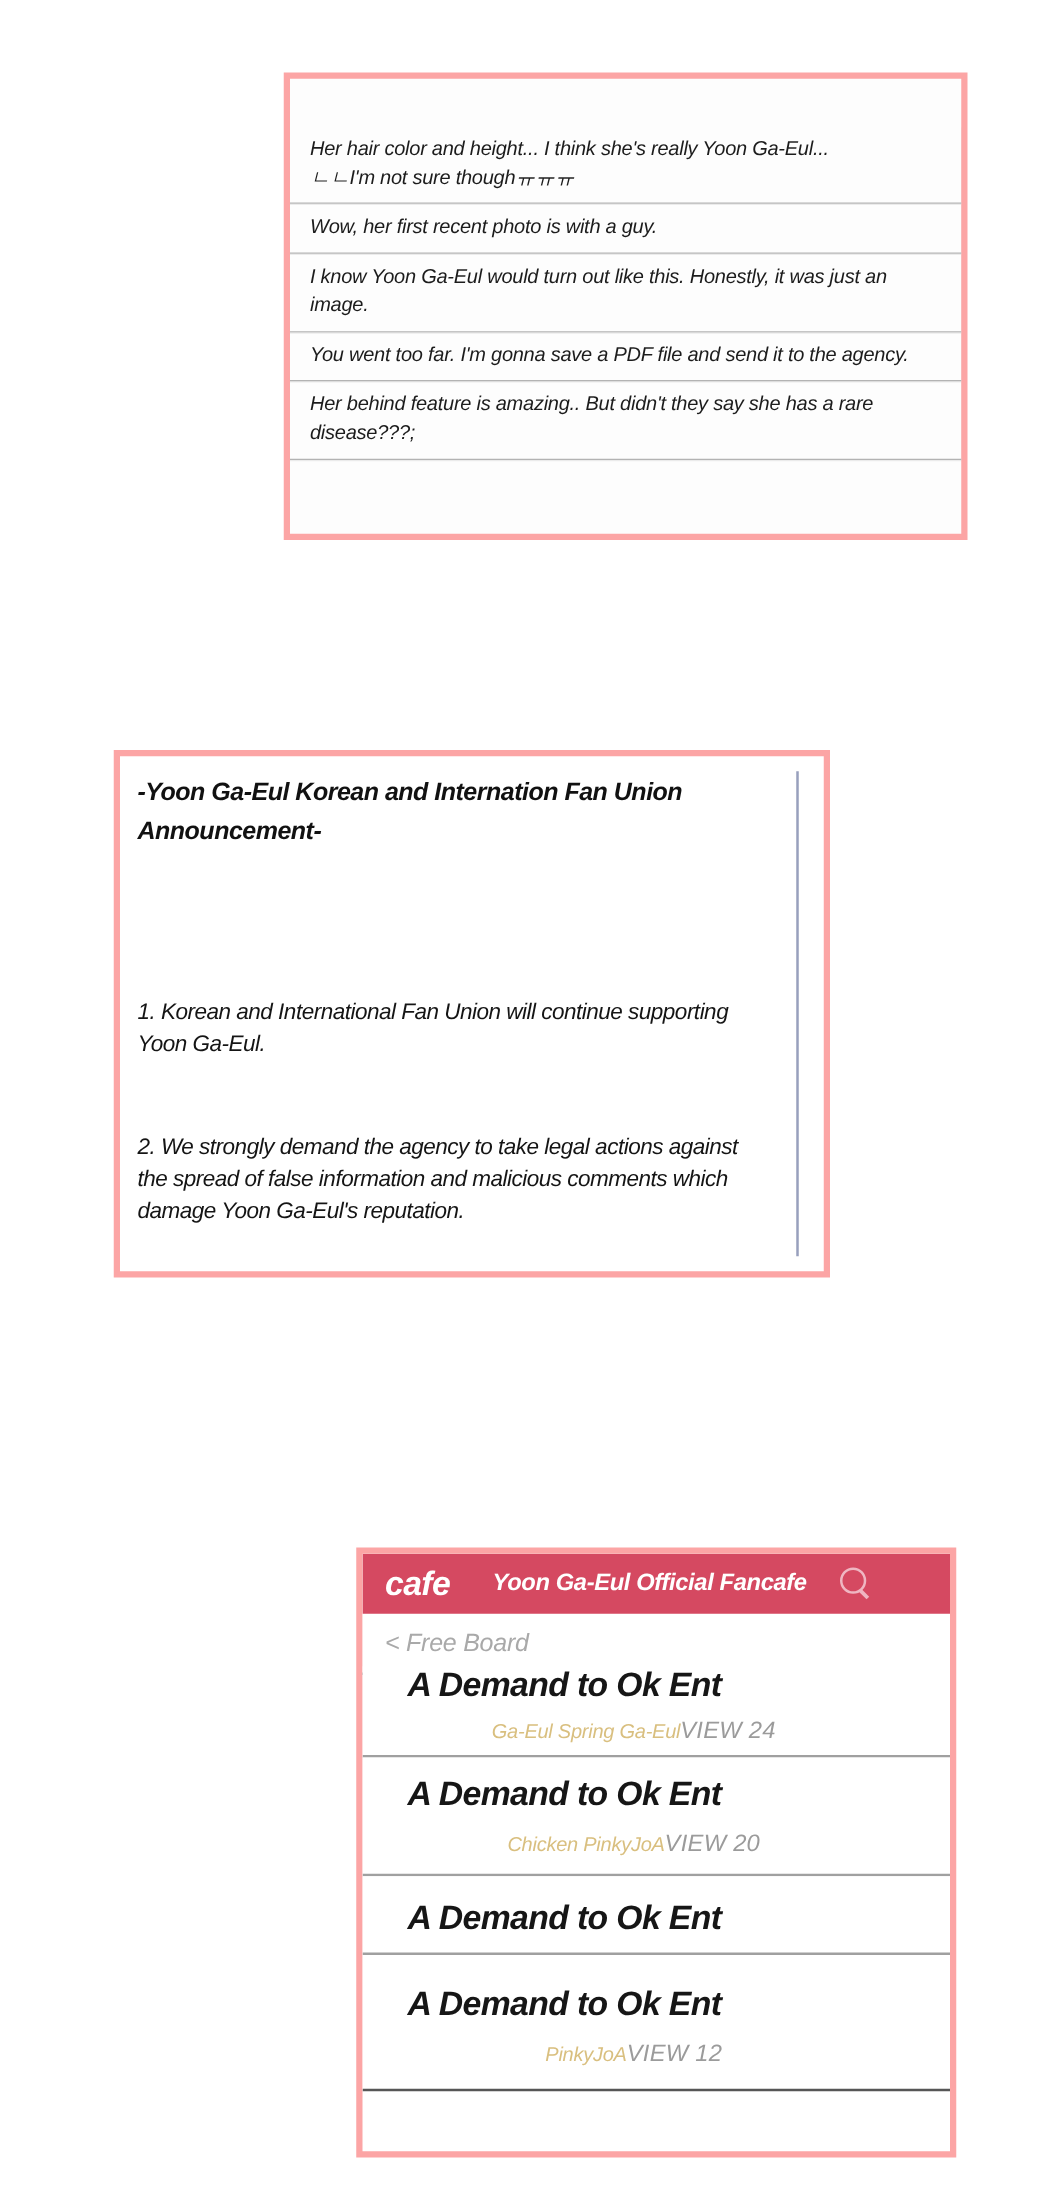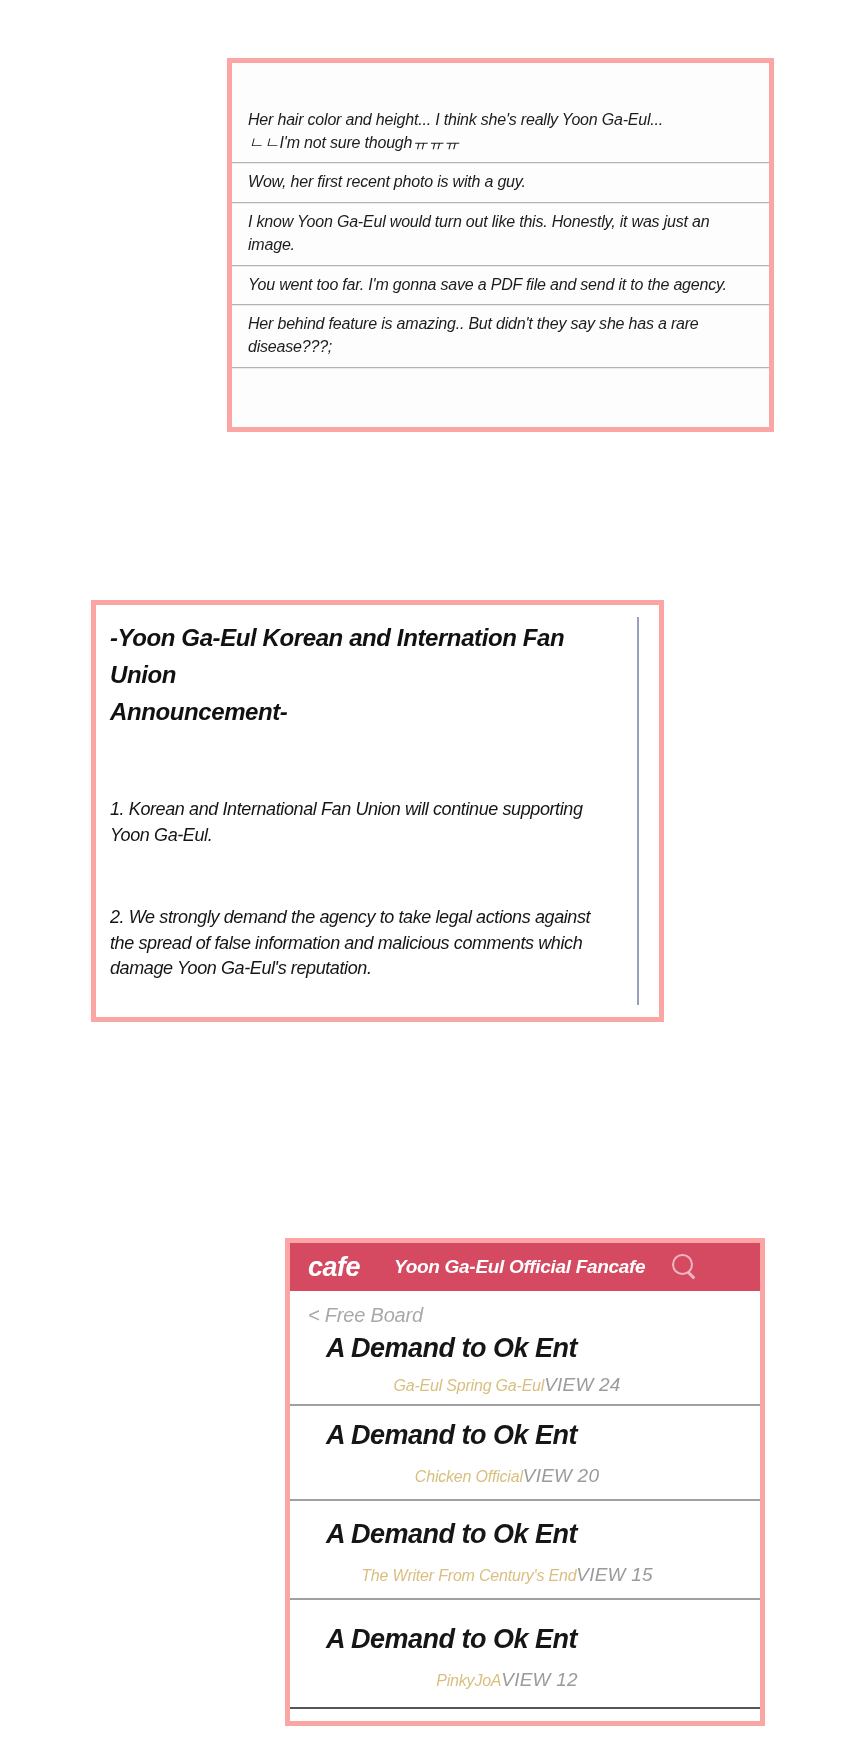--- a/index.html
+++ b/index.html
@@ -16,21 +16,21 @@
     padding:8px 4px 8px 16px;font-size:16px;line-height:1.42;color:#1c1c1c;
     letter-spacing:-0.2px;white-space:pre-line;
     border-bottom:1px solid #b3b3b3;box-shadow:0 1px 0 rgba(0,0,0,0.07);
   }
 
   
   .announcement-panel{left:91px;top:600px;width:573px;height:422px;background:#ffffff;}
   .margin-line{position:absolute;left:541px;top:12px;bottom:12px;width:2px;background:#98a0bd;}
   .ann-title{
     position:absolute;left:14px;top:14px;width:480px;
-    font-size:24px;font-weight:bold;letter-spacing:-0.4px;line-height:1.55;
+    font-size:20px;font-weight:bold;letter-spacing:-0.4px;line-height:1.55;
     color:#111;white-space:pre-line;
   }
   .ann-body{position:absolute;left:14px;top:166px;width:510px;font-size:18px;
     line-height:1.44;letter-spacing:-0.4px;color:#151515;white-space:pre-line;}
   .ann-para2{margin-top:30px;}
 
   
   .fancafe-panel{left:285px;top:1190px;width:480px;height:488px;background:#ffffff;overflow:hidden;margin-top:48px;}
   .cafe-header{height:48px;background:#d54961;display:flex;align-items:center;padding:0 18px;position:relative;}
   .cafe-logo{color:#ffffff;font-size:27px;font-weight:bold;letter-spacing:-0.5px;}
@@ -97,31 +97,27 @@
       <div class="post-title">A Demand to Ok Ent</div>
       <div class="post-meta">
         <span class="post-author">Ga-Eul Spring Ga-Eul</span>
         <span class="post-views">VIEW 24</span>
       </div>
     </div>
 
     <div class="post-row r2">
       <div class="post-title">A Demand to Ok Ent</div>
       <div class="post-meta">
-        <span class="post-author">Chicken Official</span>
+        <span class="post-author">Chicken PinkyJoA</span>
         <span class="post-views">VIEW 20</span>
       </div>
     </div>
 
     <div class="post-row r3">
       <div class="post-title">A Demand to Ok Ent</div>
-      <div class="post-meta">
-        <span class="post-author">The Writer From Century's End</span>
-        <span class="post-views">VIEW 15</span>
-      </div>
     </div>
 
     <div class="post-row r4">
       <div class="post-title">A Demand to Ok Ent</div>
       <div class="post-meta">
         <span class="post-author">PinkyJoA</span>
         <span class="post-views">VIEW 12</span>
       </div>
     </div>
   </div>

